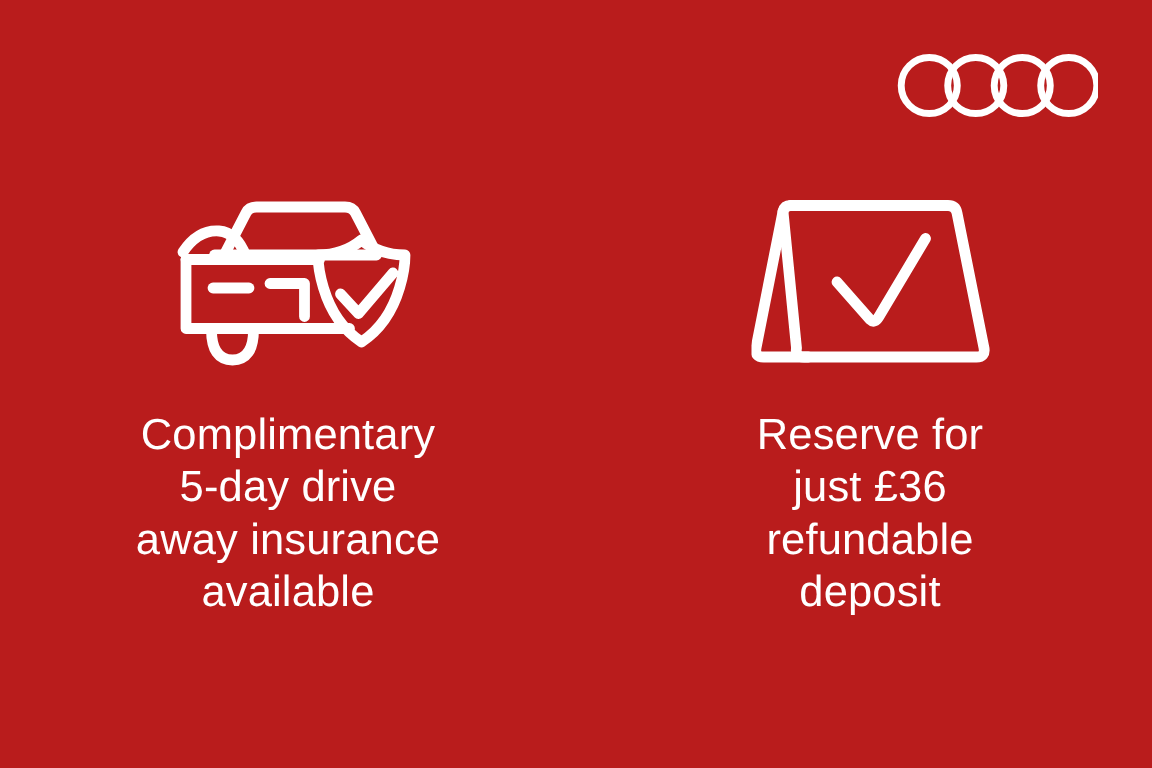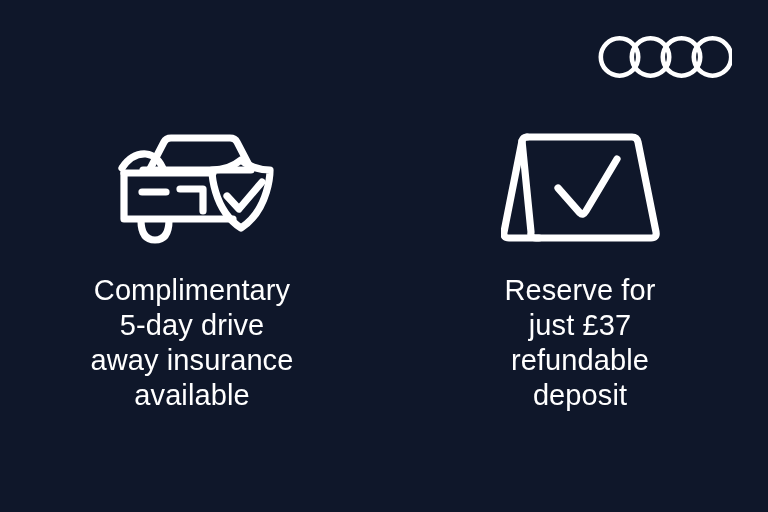--- a/index.html
+++ b/index.html
@@ -9,21 +9,21 @@
   body {
     width: 768px;
     height: 512px;
     overflow: hidden;
     font-family: "Liberation Sans", sans-serif;
   }
   #promo-banner {
     position: relative;
     width: 768px;
     height: 512px;
-    background: #0f172a;
+    background: #b91c1c;
     overflow: hidden;
   }
   
   #brand-logo {
     position: absolute;
     left: 598px;
     top: 34px;
     width: 134px;
     height: 46px;
   }
@@ -126,19 +126,19 @@
             <path d="M26 12 Q22 12 21 16 L3 107 Q2 113 8 113 L38 113"></path>
 
             <path d="M26 12 L131 12 Q136 12 137 17 L155 107 Q156 113 150 113
                      L35 113 Q29 113 30 107 L21 16"></path>
 
             <path d="M57 63 L79 88 Q82 91 85 86 L116 34"></path>
           </g>
         </svg>
       </div>
       <div class="feature-text">Reserve for
-just £37
+just £36
 refundable
 deposit</div>
     </div>
 
   </div>
 </div>
 
 </body></html>

